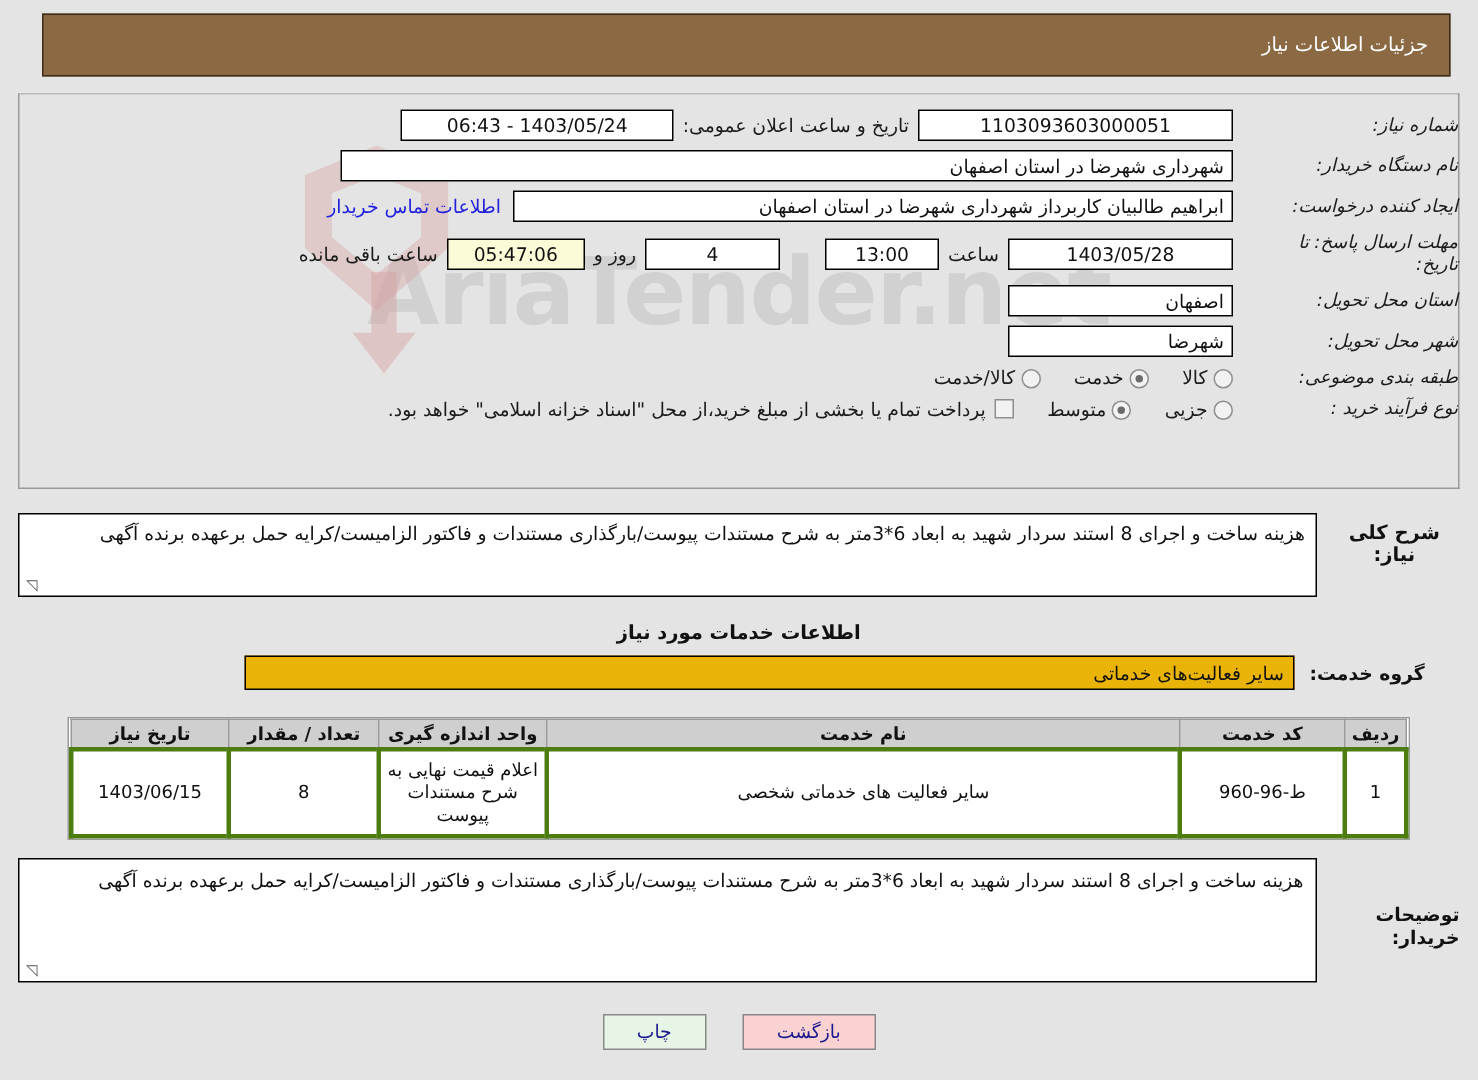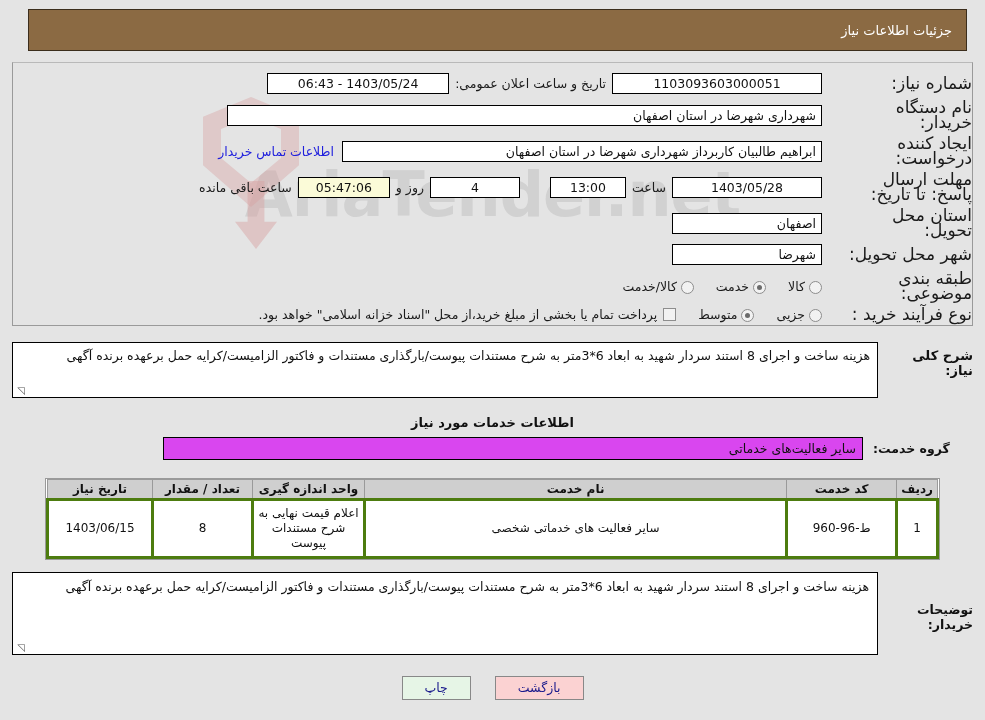--- a/index.html
+++ b/index.html
@@ -61,23 +61,24 @@
     clip-path: polygon(30% 0%, 70% 0%, 70% 60%, 100% 60%, 50% 100%, 0% 60%, 30% 60%);
   }
 
   
   .form { position: relative; z-index: 2; padding: 10px 0 0 0; }
   .row {
     display: flex; align-items: center; justify-content: flex-start;
     margin-bottom: 6px; padding-right: 0;
   }
   .lbl {
-    font-size: 17px; color: #1a1a1a; text-align: right;
+    font-size: 12px; color: #1a1a1a; text-align: right;
     width: 150px; padding-left: 24px; flex: 0 0 auto;
     line-height: 15px;
+    font-style: italic;
   }
   .lbl.two-line { line-height: 15px; }
 
   .fld {
     background: #ffffff; border: 1px solid #000000;
     height: 21px; font-size: 12.5px; color: #111; line-height: 19px;
     padding: 0 5px; text-align: center; overflow: hidden; white-space: nowrap;
   }
   .fld.rightal { text-align: right; }
   .fld.yellow { background: #fbfbd8; }
@@ -107,21 +108,21 @@
   }
   .note-text { font-size: 12.5px; color: #1a1a1a; white-space: nowrap; }
 
   
   .desc-row {
     position: absolute; top: 342px; right: 12px; left: 12px;
     display: flex; align-items: flex-start; justify-content: flex-start;
   }
   .desc-lbl {
     font-size: 13px; font-weight: 700; color: #111; width: 95px;
-    text-align: right; padding-left: 8px; padding-top: 6px; flex: 0 0 auto;
+    text-align: center; padding-left: 8px; padding-top: 6px; flex: 0 0 auto;
   }
   .desc-box {
     flex: 1 1 auto; background: #ffffff; border: 1px solid #000;
     height: 56px; padding: 4px 7px; font-size: 12.5px; line-height: 17px;
     color: #111; text-align: right; position: relative; overflow: hidden;
   }
   .resize-grip {
     position: absolute; left: 2px; bottom: 1px; width: 10px; height: 10px;
     color: #555; font-size: 10px; line-height: 10px;
   }
@@ -134,21 +135,21 @@
   
   .group-row {
     position: absolute; top: 437px; right: 12px; left: 12px;
     display: flex; align-items: center; justify-content: flex-start;
   }
   .group-lbl {
     font-size: 12.5px; font-weight: 700; color: #111; width: 110px;
     text-align: left; padding-left: 10px; flex: 0 0 auto;
   }
   .group-fld {
-    width: 700px; height: 23px; background: #d946ef; border: 1px solid #000;
+    width: 700px; height: 23px; background: #eab308; border: 1px solid #000;
     font-size: 12.5px; line-height: 21px; padding: 0 6px; text-align: right; color: #111;
   }
 
   
   .tbl-wrap {
     position: absolute; top: 478px; right: 45px; left: 45px;
     border: 1px solid #9a9a9a;
   }
   table.items { width: 100%; border-collapse: collapse; background: #ffffff; }
   table.items th {

